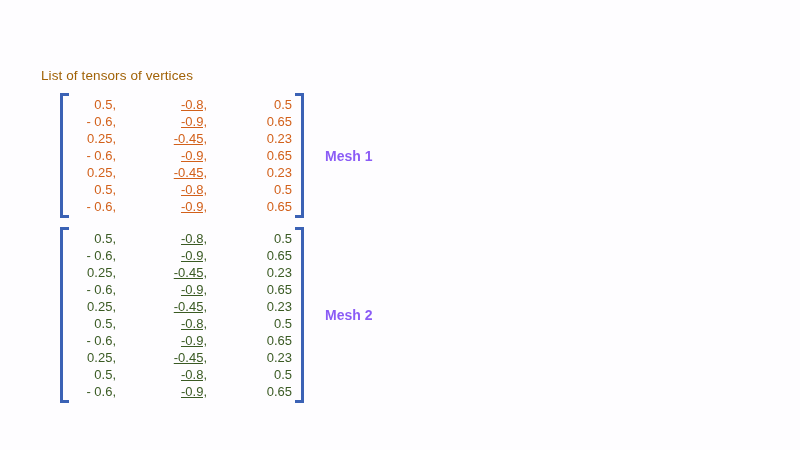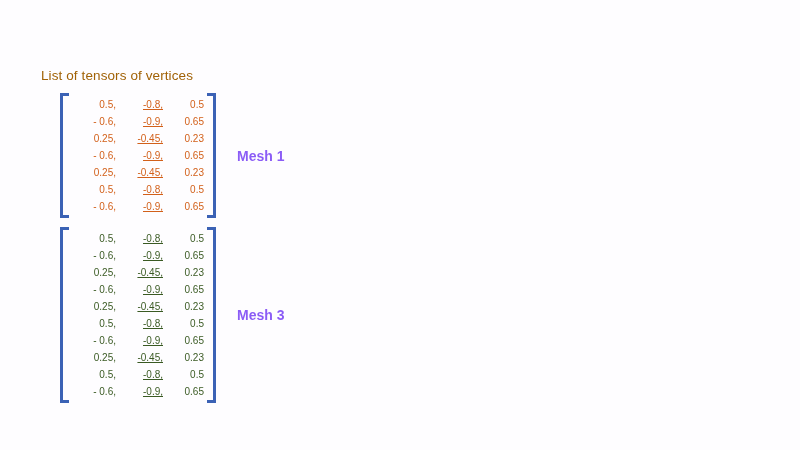--- a/index.html
+++ b/index.html
@@ -57,24 +57,25 @@
   }
 
   .rows {
     padding: 3px 0 3px 0;
     display: flex;
     flex-direction: column;
   }
 
   .row {
     display: flex;
-    font-size: 10px;
+    font-size: 13px;
     line-height: 17px;
     height: 17px;
     white-space: pre;
+    gap: 44px;
   }
 
   .cell {
     text-align: right;
   }
   .cell-0 { width: 44px; }
   .cell-1 { width: 47px; text-decoration: underline; }
   .cell-2 { width: 41px; }
 
   .mesh-1-num { color: #d2601a; }
@@ -120,14 +121,14 @@
         <div class="row"><span class="cell cell-0 mesh-2-num">- 0.6,</span><span class="cell cell-1 mesh-2-num">-0.9,</span><span class="cell cell-2 mesh-2-num">0.65</span></div>
         <div class="row"><span class="cell cell-0 mesh-2-num">0.25,</span><span class="cell cell-1 mesh-2-num">-0.45,</span><span class="cell cell-2 mesh-2-num">0.23</span></div>
         <div class="row"><span class="cell cell-0 mesh-2-num">0.5,</span><span class="cell cell-1 mesh-2-num">-0.8,</span><span class="cell cell-2 mesh-2-num">0.5</span></div>
         <div class="row"><span class="cell cell-0 mesh-2-num">- 0.6,</span><span class="cell cell-1 mesh-2-num">-0.9,</span><span class="cell cell-2 mesh-2-num">0.65</span></div>
         <div class="row"><span class="cell cell-0 mesh-2-num">0.25,</span><span class="cell cell-1 mesh-2-num">-0.45,</span><span class="cell cell-2 mesh-2-num">0.23</span></div>
         <div class="row"><span class="cell cell-0 mesh-2-num">0.5,</span><span class="cell cell-1 mesh-2-num">-0.8,</span><span class="cell cell-2 mesh-2-num">0.5</span></div>
         <div class="row"><span class="cell cell-0 mesh-2-num">- 0.6,</span><span class="cell cell-1 mesh-2-num">-0.9,</span><span class="cell cell-2 mesh-2-num">0.65</span></div>
       </div>
     <div class="bracket bracket-right"></div>
   </div>
-  <div class="mesh-label">Mesh 3</div>
+  <div class="mesh-label">Mesh 2</div>
 </div>
 
 </body></html>

